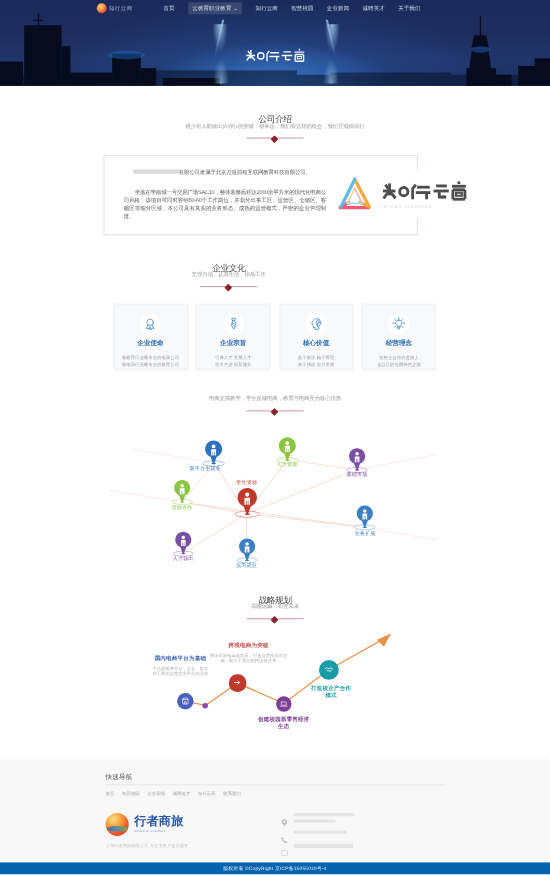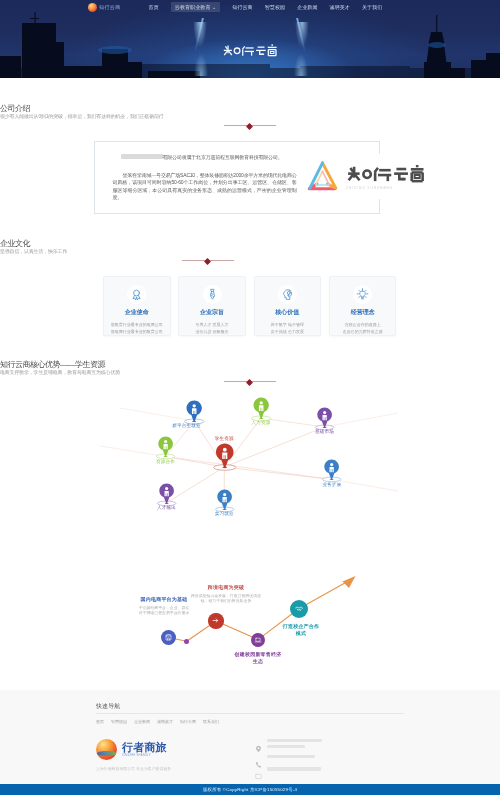--- a/index.html
+++ b/index.html
@@ -22,21 +22,21 @@
 .nav-logo-mark{width:9px;height:9px;border-radius:50%;
   background:radial-gradient(circle at 35% 30%,#ffd87a 0%,#f68b3c 45%,#e0452f 75%,#b51e2a 100%);}
 .nav-logo-txt{font-size:5px;color:#9fb6d8;letter-spacing:.4px;}
 .nav-items{display:flex;align-items:center;gap:12px;margin-left:28px;}
 .nav-item{font-size:5px;color:#d3dff0;white-space:nowrap;letter-spacing:.1px;}
 .nav-item.active{background:rgba(255,255,255,.13);padding:2px 4px;border-radius:1px;}
 .hero-logo{position:absolute;left:0;top:43px;width:500px;text-align:center;z-index:6;}
 .hero-logo svg{display:block;margin:0 auto;}
 
 
-.sec-head{text-align:left;}
+.sec-head{text-align:center;font-family:Liberation Serif, serif;}
 .sec-title{font-size:8px;color:#4a4a4a;letter-spacing:-0.5px;line-height:8px;}
 .sec-sub{font-size:5px;color:#9a9a9a;letter-spacing:-0.2px;margin-top:0px;line-height:6px;}
 .sec-div{margin:3px auto 0;width:52px;height:7px;position:relative;}
 .sec-div:before{content:"";position:absolute;top:3px;left:0;width:52px;height:1px;background:#b8868a;opacity:.75;}
 .sec-div:after{content:"";position:absolute;top:1.5px;left:23px;width:5px;height:5px;background:#8e1f2a;
   transform:rotate(45deg);border-radius:.5px;}
 
 
 .intro{position:absolute;top:78px;left:0;width:500px;height:150px;}
 .intro .sec-head{padding-top:27px;}
@@ -343,21 +343,20 @@
           <div class="cc-text">
             <div>在校企合作的道路上</div>
             <div>走自己的光辉特色之路</div>
           </div>
         </div>
       </div>
   </div>
 
   <div class="adv">
     <div class="sec-head">
-      <div class="sec-title">知行云商核心优势——学生资源</div>
       <div class="sec-sub">电商支撑教学，学生反哺电商，教育与电商互为核心优势</div>
       <div class="sec-div"></div>
     </div>
     <div class="net">
         <svg width="500" height="165" viewBox="0 0 500 165">
           <line x1="224.3" y1="117" x2="194.5" y2="71" stroke="#f0cbb8" stroke-width="0.6" opacity="1"></line>
           <line x1="224.3" y1="117" x2="261" y2="68" stroke="#f0cbb8" stroke-width="0.6" opacity="1"></line>
           <line x1="224.3" y1="117" x2="324.5" y2="77" stroke="#f0cbb8" stroke-width="0.6" opacity="1"></line>
           <line x1="224.3" y1="117" x2="332" y2="129.5" stroke="#f0cbb8" stroke-width="0.6" opacity="1"></line>
           <line x1="224.3" y1="117" x2="165.5" y2="106.5" stroke="#f0cbb8" stroke-width="0.6" opacity="1"></line>
@@ -464,20 +463,25 @@
               <path d="M19.2 17.8 h9.6 v12.2 h-2.7 v-7 h-1.1 v7 h-1.9 v-7 h-1.1 v7 h-2.8 z"></path>
             </g>
             <ellipse cx="24" cy="45.8" rx="4.6" ry="1.5" fill="#c0392b"></ellipse>
           </svg>
           <div class="net-lbl" style="color:#c0392b;position:absolute;left:calc(50% + 0px);transform:translateX(-50%);top:-7px;">学生资源</div>
         </div>
       </div>
   </div>
 
   <div class="strat">
+    <div class="sec-head">
+      <div class="sec-title">战略规划</div>
+      <div class="sec-sub">高瞻远瞩，布控未来</div>
+      <div class="sec-div"></div>
+    </div>
     <div class="strat-wrap">
         <svg width="500" height="140" viewBox="0 0 500 140" style="position:absolute;left:0;top:0;">
           <polyline points="168.3,109.5 186.7,113.29999999999995 216,93 258,111.60000000000002 298.8,80.79999999999995 352,51" fill="none" stroke="#e8934a" stroke-width="1.1" stroke-linejoin="round"></polyline>
           <path d="M342.5 53.5 L355.5 48 L349 60 Z" fill="#e8934a"></path>
         </svg>
         <div style="position: absolute; left: 160.7px; top: 101.9px; width: 15.2px; height: 15.2px; border-radius: 50%; background: rgb(74, 95, 193); display: flex; align-items: center; justify-content: center;">
           <svg width="9" height="9" viewBox="0 0 40 40" fill="none" stroke="#ffffff" stroke-width="2.6" stroke-linecap="round" stroke-linejoin="round">
             <rect x="9" y="13" width="22" height="18" rx="1"></rect>
             <path d="M9 13 l3 -6 h16 l3 6"></path>
             <path d="M16 31 v-9 h8 v9"></path>

